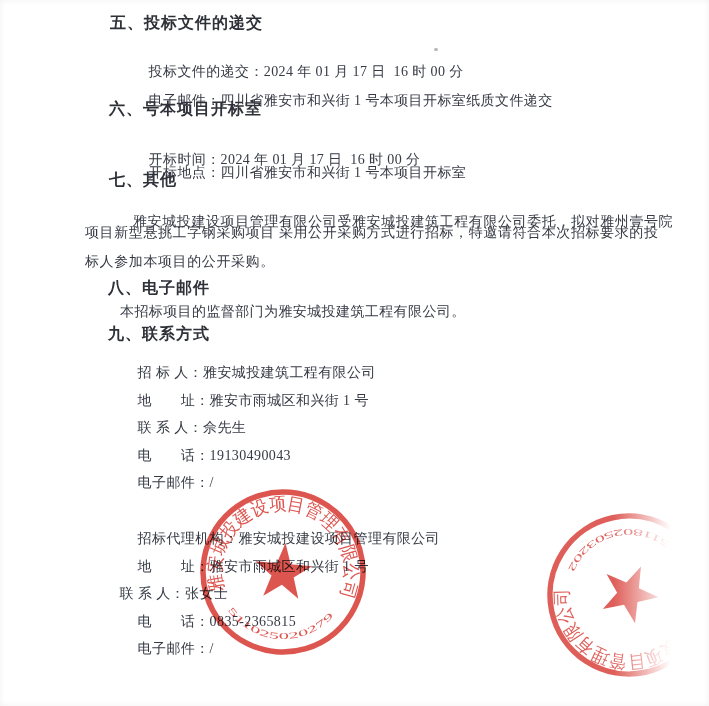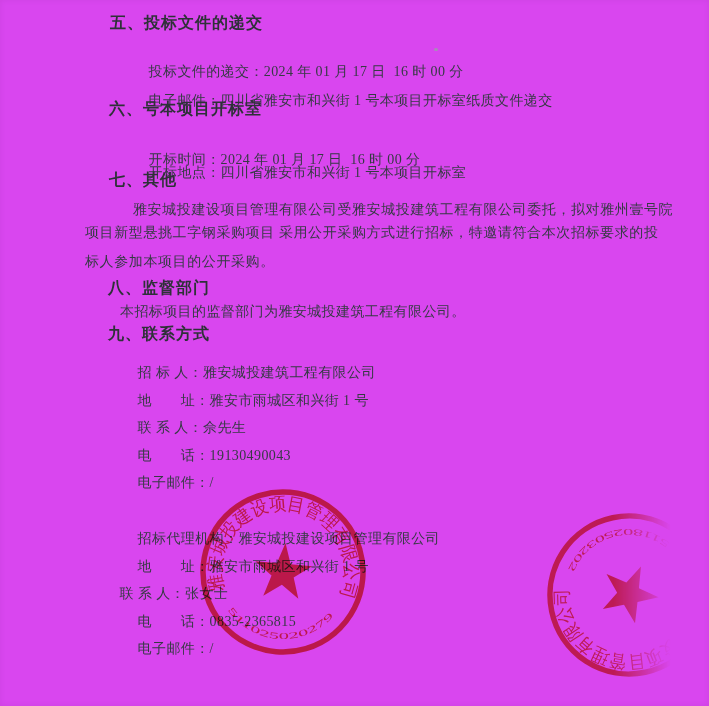--- a/index.html
+++ b/index.html
@@ -1,20 +1,20 @@
 <!DOCTYPE html>
 <html><head>
 <meta charset="utf-8">
 <style>
   html,body{margin:0;padding:0;background:#e8e8e8;}
   .page{
     position:relative;
     width:709px;height:706px;
     margin:0 auto;
-    background:#d946ef;
+    background:#ffffff;
     overflow:hidden;
     box-shadow:inset 0 0 6px rgba(0,0,0,.06);
     font-family:"Liberation Serif","DejaVu Serif",serif;
   }
   .abs{position:absolute;white-space:pre;}
   .h{
     font-family:"Liberation Sans","DejaVu Sans",sans-serif;
     font-weight:bold;font-size:16px;line-height:1;color:#2e3138;
     letter-spacing:1px;
   }
@@ -40,25 +40,25 @@
 
   <div class="abs h" style="left:109px;top:101px">六、号本项目开标室</div>
   <div class="abs t row" style="left:133px;top:139px">
     <span class="lbl">开标时间：</span><span>2024 年 01 月 17 日  16 时 00 分</span>
   </div>
   <div class="abs t row" style="left:133px;top:152px">
     <span class="lbl">开标地点：</span><span>四川省雅安市和兴街 1 号本项目开标室</span>
   </div>
 
   <div class="abs h" style="left:109px;top:172px">七、其他</div>
-  <div class="abs para" style="left:133px;top:203px">雅安城投建设项目管理有限公司受雅安城投建筑工程有限公司委托，拟对雅州壹号院</div>
+  <div class="abs para" style="left:133px;top:215px">雅安城投建设项目管理有限公司受雅安城投建筑工程有限公司委托，拟对雅州壹号院</div>
   <div class="abs para" style="left:85px;top:226px">项目新型悬挑工字钢采购项目 采用公开采购方式进行招标，特邀请符合本次招标要求的投</div>
   <div class="abs para" style="left:85px;top:255px">标人参加本项目的公开采购。</div>
 
-  <div class="abs h" style="left:108px;top:280px">八、监督部门</div>
+  <div class="abs h" style="left:108px;top:280px">八、电子邮件</div>
   <div class="abs t" style="left:120px;top:305px">本招标项目的监督部门为雅安城投建筑工程有限公司。</div>
 
   <div class="abs h" style="left:108px;top:326px">九、联系方式</div>
 
   <div class="abs t row" style="left:122px;top:352px">
     <span class="lbl">招 标 人：</span><span>雅安城投建筑工程有限公司</span>
   </div>
   <div class="abs t row" style="left:122px;top:380px">
     <span class="lbl">地　　址：</span><span>雅安市雨城区和兴街 1 号</span>
   </div>

